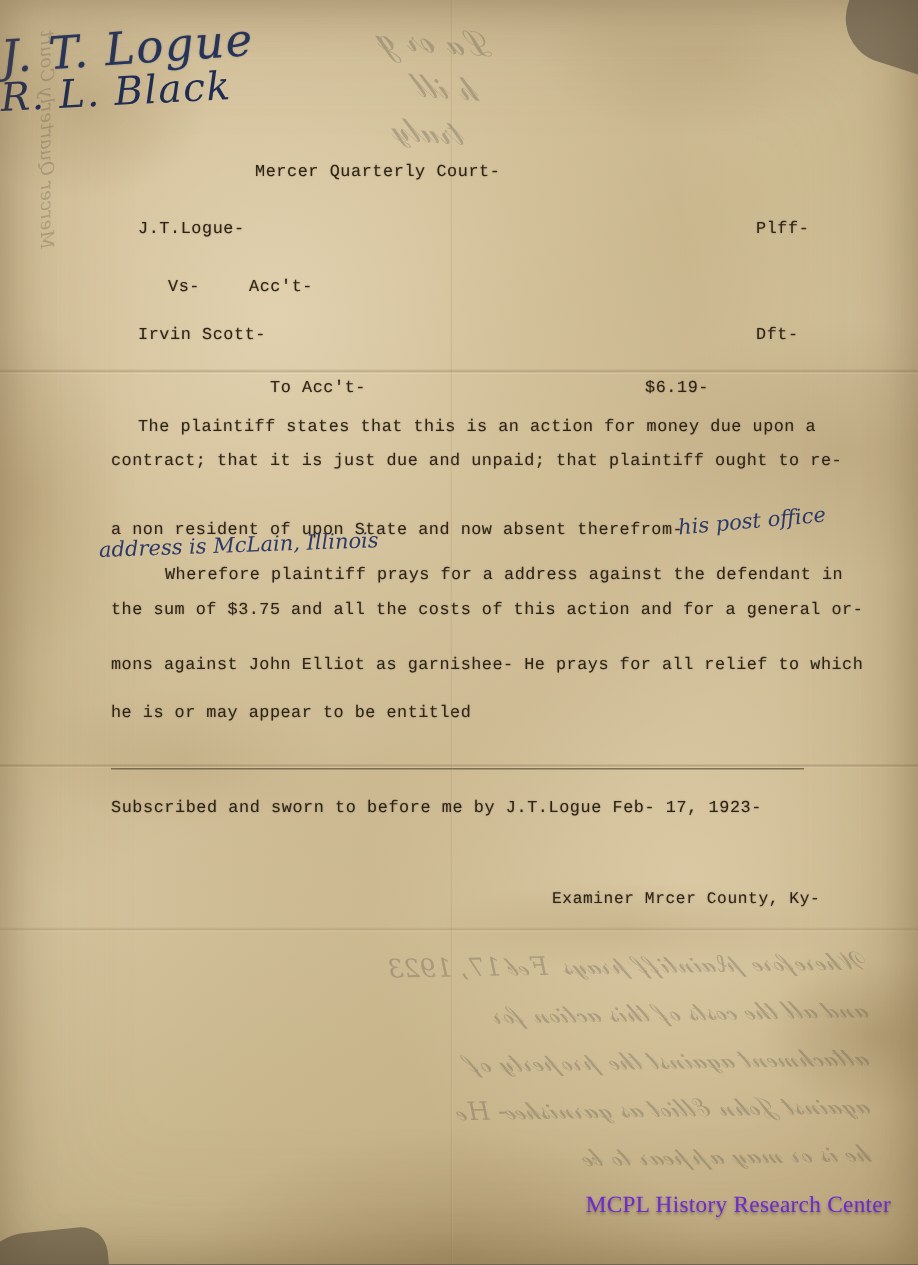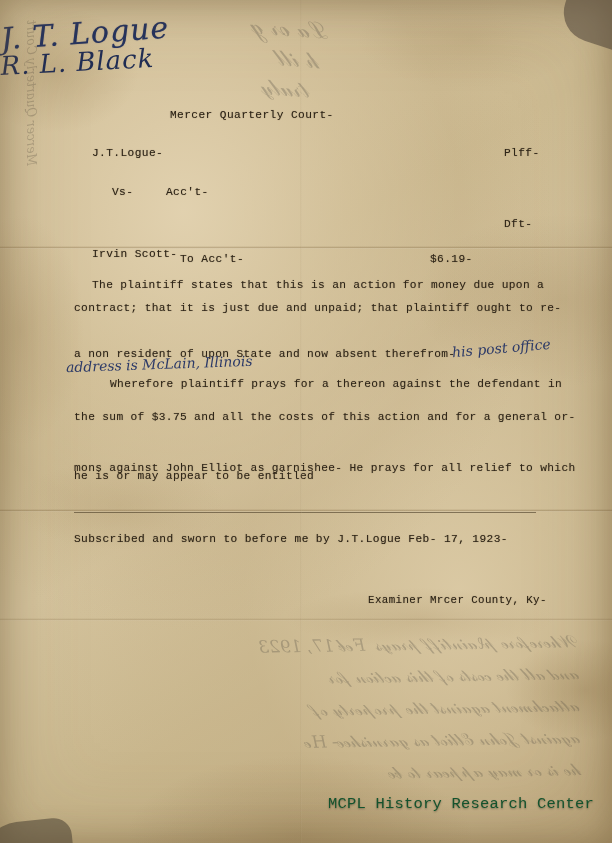--- a/index.html
+++ b/index.html
@@ -177,23 +177,23 @@
     line-height: 32px;
     transform: scaleX(-1) rotate(1deg);
     opacity: 0.5;
   }
 
   
   .watermark {
     position: absolute;
     right: 18px;
     bottom: 30px;
-    font-family: Liberation Mono, monospace;
+    font-family: Liberation Serif, serif;
     font-size: 15.5px;
-    color: #14532d;
+    color: #6d28d9;
     letter-spacing: 0.2px;
     text-shadow: 0 1px 2px rgba(0,0,0,0.35);
   }
 
   
   .rule {
     position: absolute;
     left: 74px;
     width: 462px;
     height: 1px;
@@ -214,34 +214,34 @@
   𝓉𝓇𝓊𝓁𝓎</div>
 
   <div class="typed" style="left:170px; top:109px;">Mercer Quarterly Court-</div>
 
   <div class="typed" style="left:92px; top:147px;">J.T.Logue-</div>
   <div class="typed" style="left:504px; top:147px;">Plff-</div>
 
   <div class="typed" style="left:112px; top:186px;">Vs-</div>
   <div class="typed" style="left:166px; top:186px;">Acc't-</div>
 
-  <div class="typed" style="left:92px; top:218px;margin-top:30px;">Irvin Scott-</div>
+  <div class="typed" style="left:92px; top:218px;">Irvin Scott-</div>
   <div class="typed" style="left:504px; top:218px;">Dft-</div>
 
   <div class="fold f1"></div>
 
   <div class="typed" style="left:140px; top:253px;margin-left:40px;">To Acc't-</div>
   <div class="typed" style="left:430px; top:253px;">$6.19-</div>
 
   <div class="body-line" style="top:279px; left:92px;">The plaintiff states that this is an action for money due upon a</div>
   <div class="body-line" style="top:302px;">contract; that it is just due and unpaid; that plaintiff ought to re-</div>
   <div class="body-line" style="top:348px;">a non resident of upon State and now absent therefrom-</div>
-  <div class="body-line" style="top:378px; left:110px;">Wherefore plaintiff prays for a thereon against the defendant in</div>
-  <div class="body-line" style="top:411px;font-family:Liberation Mono, monospace;">the sum of $3.75 and all the costs of this action and for a general or-</div>
-  <div class="body-line" style="top:462px;">mons against John Elliot as garnishee- He prays for all relief to which</div>
+  <div class="body-line" style="top:378px; left:110px;">Wherefore plaintiff prays for a address against the defendant in</div>
+  <div class="body-line" style="top:401px;font-family:Liberation Mono, monospace;">the sum of $3.75 and all the costs of this action and for a general or-</div>
+  <div class="body-line" style="top:438px;">mons against John Elliot as garnishee- He prays for all relief to which</div>
   <div class="body-line" style="top:470px;">he is or may appear to be entitled</div>
 
   <div class="hand ins-1">his post office</div>
   <div class="hand ins-2">address is McLain, Illinois</div>
 
   <div class="sig-logue">J. T. Logue</div>
 
   <div class="rule" style="top:512px;"></div>
   <div class="fold f2"></div>
 

